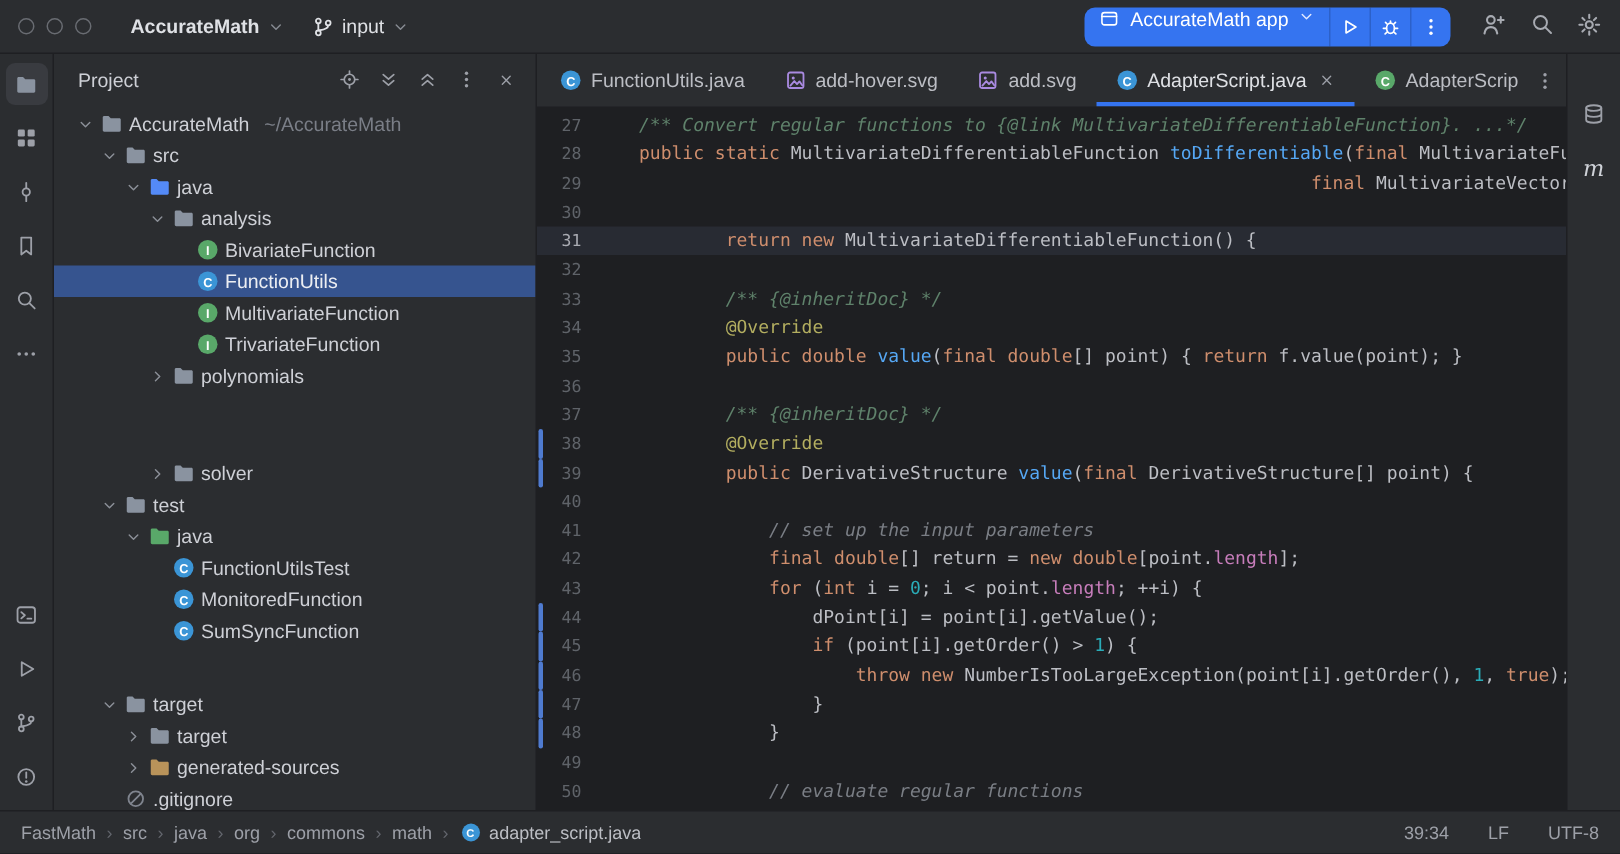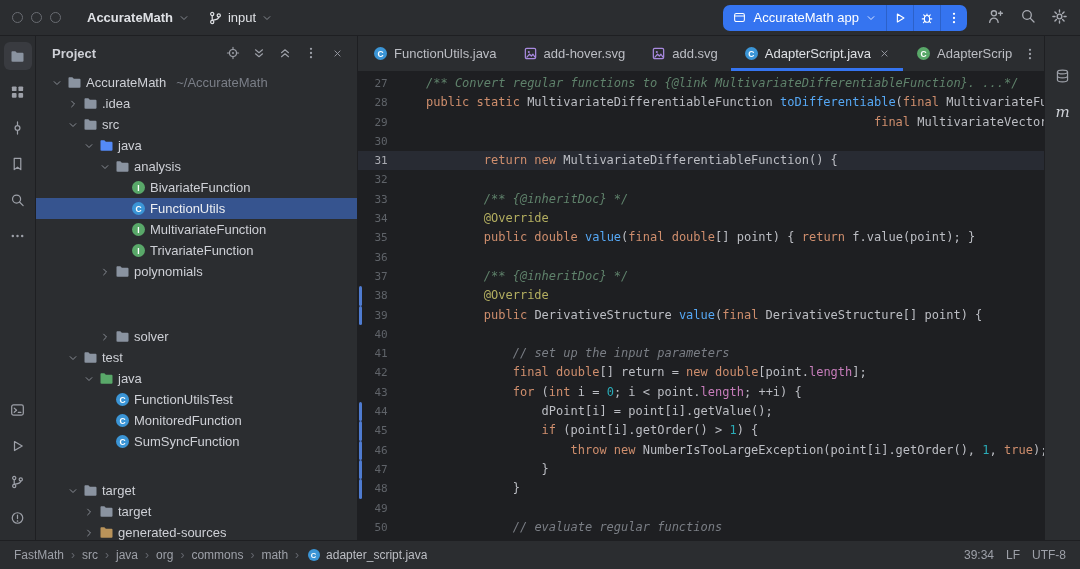--- a/index.html
+++ b/index.html
@@ -20,36 +20,36 @@
 .titlebar{height:36px;flex:0 0 36px;background:var(--chrome);display:flex;align-items:center;padding:0 12px;gap:10px;border-bottom:1px solid #1e1f22}
 .traffic{display:flex;gap:8px;margin-right:12px}
 .tl{width:11px;height:11px;border-radius:50%;border:1.5px solid #696c72;display:inline-block}
 .tb-widget{display:flex;align-items:center;gap:5px;color:#dfe1e5;height:26px;padding:0 4px;border-radius:6px}
 .tb-widget.bold{font-weight:700}
 .ic{display:inline-flex;align-items:center;justify-content:center;width:15px;height:15px;flex:0 0 auto}
 .ic svg{display:block}
 .chev-ic{color:#868a91;display:inline-flex;width:12px;height:12px}
 .spacer{flex:1}
 .run-pill{display:flex;align-items:stretch;height:26px;background:var(--accent);border-radius:7px;color:#fff;overflow:hidden}
-.rp-config{display:flex;align-items:center;gap:6px;padding:0 9px;color:#fff}
+.rp-config{display:flex;align-items:flex-start;gap:6px;padding:0 9px;color:#fff}
 .rp-config .chev-ic{color:#dfe7ff}
 .rp-btn{width:27px;display:flex;align-items:center;justify-content:center;border-left:1px solid rgba(0,0,0,.16);color:#fff}
 .tb-icons{display:flex;align-items:center;gap:15px;margin-left:10px;color:#a8abb2}
 .tb-icons .ic{width:17px;height:17px}
 
 
 .main{flex:1;display:flex;min-height:0}
 .leftstrip{width:36px;flex:0 0 36px;background:var(--chrome);border-right:1px solid #1e1f22;display:flex;flex-direction:column;align-items:center;padding:6px 0}
 #strip-top,#strip-bottom{display:flex;flex-direction:column;gap:8px;align-items:center}
 #strip-bottom{margin-top:auto;padding-bottom:2px}
 .strip-btn{width:28px;height:28px;border-radius:6px;display:flex;align-items:center;justify-content:center;color:#9da0a8}
 .strip-btn.active{background:#393b40;color:#78a4f8}
 
 .project-panel{width:322px;flex:0 0 322px;background:var(--chrome);border-right:1px solid #1e1f22;display:flex;flex-direction:column;min-height:0}
-.panel-header{height:34px;flex:0 0 34px;display:flex;align-items:center;padding:0 8px 0 16px;color:#ced0d6;font-weight:700}
+.panel-header{height:34px;flex:0 0 34px;display:flex;align-items:center;padding:0 8px 0 16px;color:#ced0d6;font-weight:400}
 .panel-actions{margin-left:auto;display:flex;gap:2px}
 .panel-btn{width:24px;height:24px;border-radius:4px;display:flex;align-items:center;justify-content:center;color:#9da0a8}
 .tree{flex:1;overflow:hidden;padding-top:2px}
 .tree-row{height:21px;display:flex;align-items:center;gap:4px;white-space:nowrap;color:#ced0d6}
 .tree-row.selected{background:var(--sel);color:#eceef2}
 .chev{width:13px;height:16px;flex:0 0 13px;display:inline-flex;align-items:center;justify-content:center;color:#8a8e96}
 .tree-suffix{color:#7a7e87;margin-left:6px}
 .circ{display:inline-flex;width:13px;height:13px;border-radius:50%;align-items:center;justify-content:center;font:700 8.5px "Liberation Sans",sans-serif;font-style:normal;color:#fff}
 .circ-class{background:var(--class-icon)}
 .circ-green{background:var(--iface-icon)}
@@ -80,21 +80,21 @@
 .rightstrip{width:36px;flex:0 0 36px;background:var(--chrome);border-left:1px solid #1e1f22;display:flex;flex-direction:column;align-items:center;padding-top:26px;gap:8px;color:#9da0a8}
 .maven-m{font-family:"DejaVu Serif",serif;font-style:italic;font-size:15px;color:#cfd2d8;line-height:1}
 
 
 .statusbar{height:29px;flex:0 0 29px;background:var(--chrome);border-top:1px solid #1e1f22;display:flex;align-items:center;padding:0 14px;color:#9da0a8;font-size:12px}
 .crumbs{display:flex;align-items:center;gap:7px;min-width:0;overflow:hidden}
 .crumb{color:#9da0a8;white-space:nowrap}
 .crumb-sep{color:#63666d}
 .crumb.file{display:flex;align-items:center;gap:5px;color:#bcbec4}
 .crumbs .circ{width:12px;height:12px;font-size:7.5px}
-.sb-right{margin-left:auto;display:flex;gap:12px}
+.sb-right{margin-left:auto;display:flex;gap:26px}
 </style>
 </head>
 <body>
 
 <div class="window">
 
   <header class="titlebar">
     <div class="traffic">
       <span class="tl"></span>
       <span class="tl"></span>
@@ -341,33 +341,20 @@
               <svg width="15" height="15" viewBox="0 0 16 16">
                 <path d="M1.6 3.4c0-.6.5-1 1-1h3.1l1.6 1.6h6.1c.6 0 1 .4 1 1v7.6c0 .6-.4 1-1 1H2.6c-.5 0-1-.4-1-1z" fill="currentColor"></path>
               </svg>
             </span>
             <span class="tree-label">AccurateMath</span>
             <span class="tree-suffix">~/AccurateMath</span>
           </div>
           <div class="tree-row" style="padding-left: 30px;">
             <span class="chev">
               <svg width="12" height="12" viewBox="0 0 16 16">
-                <path d="M6.2 4.2l3.8 3.8-3.8 3.8" stroke="currentColor" stroke-width="1.3" stroke-linecap="round" stroke-linejoin="round" fill="none"></path>
-              </svg>
-            </span>
-            <span class="ic ic-folder">
-              <svg width="15" height="15" viewBox="0 0 16 16">
-                <path d="M1.6 3.4c0-.6.5-1 1-1h3.1l1.6 1.6h6.1c.6 0 1 .4 1 1v7.6c0 .6-.4 1-1 1H2.6c-.5 0-1-.4-1-1z" fill="currentColor"></path>
-              </svg>
-            </span>
-            <span class="tree-label">.idea</span>
-          </div>
-          <div class="tree-row" style="padding-left: 30px;">
-            <span class="chev">
-              <svg width="12" height="12" viewBox="0 0 16 16">
                 <path d="M4.2 6.2l3.8 3.8 3.8-3.8" stroke="currentColor" stroke-width="1.3" stroke-linecap="round" stroke-linejoin="round" fill="none"></path>
               </svg>
             </span>
             <span class="ic ic-folder">
               <svg width="15" height="15" viewBox="0 0 16 16">
                 <path d="M1.6 3.4c0-.6.5-1 1-1h3.1l1.6 1.6h6.1c.6 0 1 .4 1 1v7.6c0 .6-.4 1-1 1H2.6c-.5 0-1-.4-1-1z" fill="currentColor"></path>
               </svg>
             </span>
             <span class="tree-label">src</span>
           </div>

